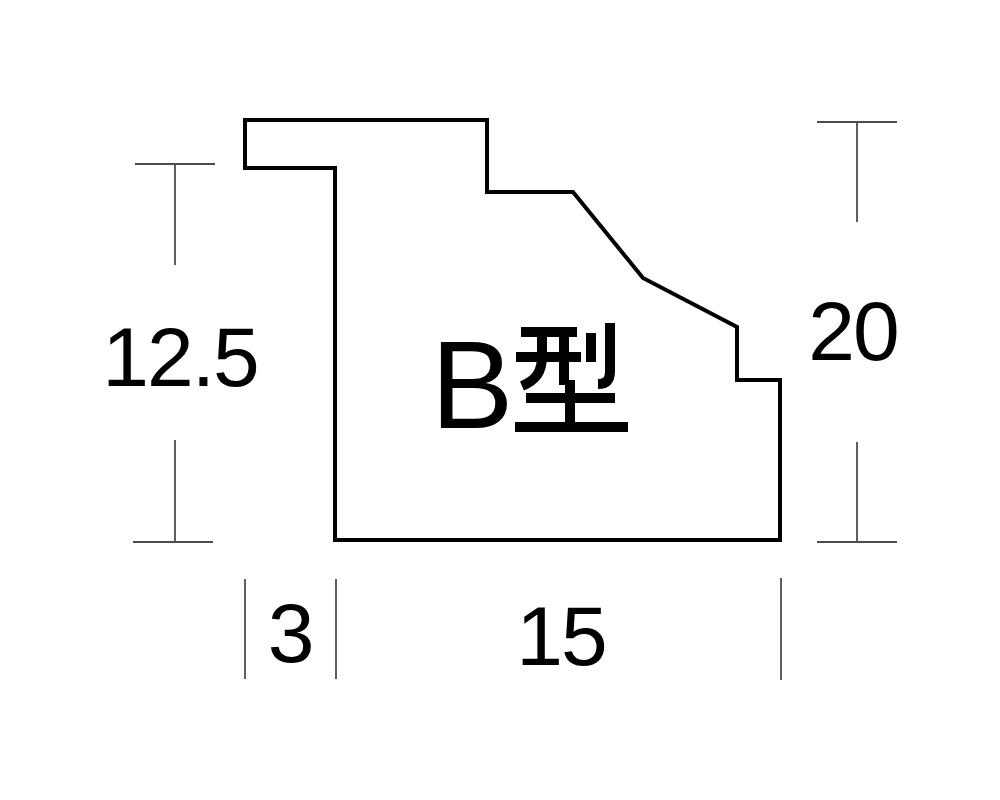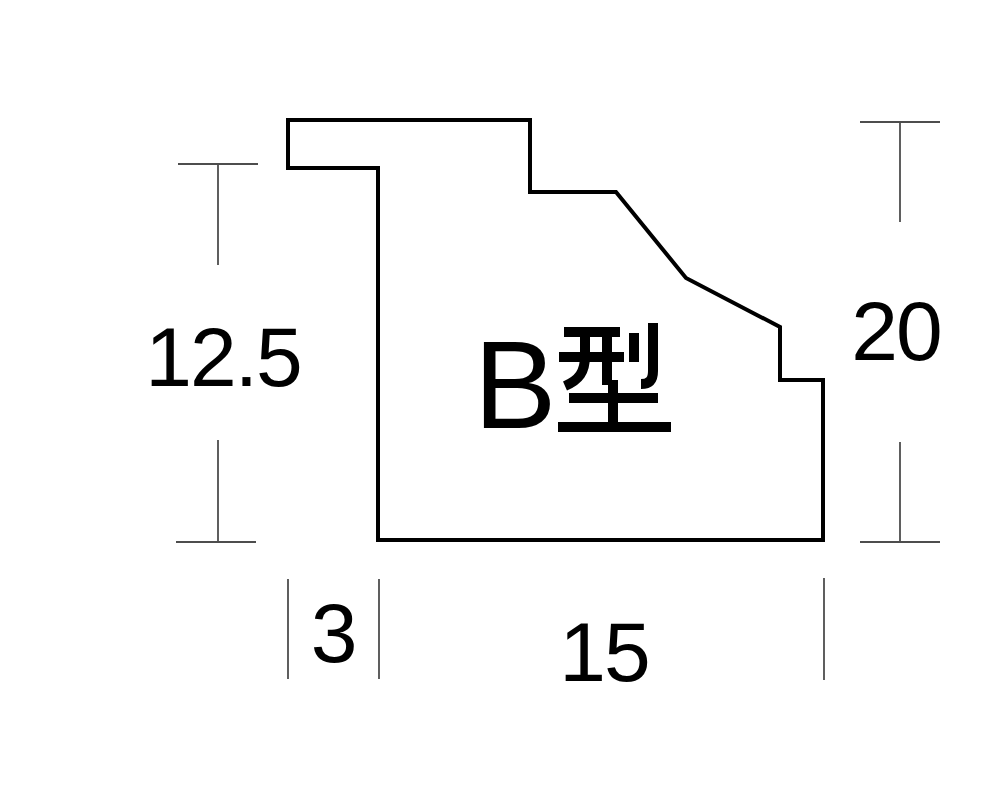--- a/index.html
+++ b/index.html
@@ -7,21 +7,20 @@
     padding: 0;
     background: #ffffff;
   }
   .canvas {
     position: relative;
     width: 904px;
     height: 800px;
     background: #ffffff;
     overflow: hidden;
     font-family: "Liberation Sans", sans-serif;
-    margin-left: 43px;
   }
   .drawing {
     position: absolute;
     left: 0;
     top: 0;
   }
   .dim-label {
     position: absolute;
     transform: translate(-50%, -50%);
     font-size: 84px;
@@ -80,17 +79,17 @@
       <rect x="0" y="100" width="113" height="10"></rect>
     </g>
   </svg>
 
   <span class="dim-label" style="left:180px; top:357px;">12.5</span>
 
   <span class="dim-label" style="left:853px; top:331px;">20</span>
 
   <span class="dim-label" style="left:290px; top:633px;">3</span>
 
-  <span class="dim-label" style="left:561px; top:652px;text-align:right;">15</span>
+  <span class="dim-label" style="left:561px; top:636px;text-align:right;">15</span>
 
   <span class="profile-label-latin" style="left:472px; top:385px;" aria-label="B型">B</span>
 
 </div>
 
 </body></html>

